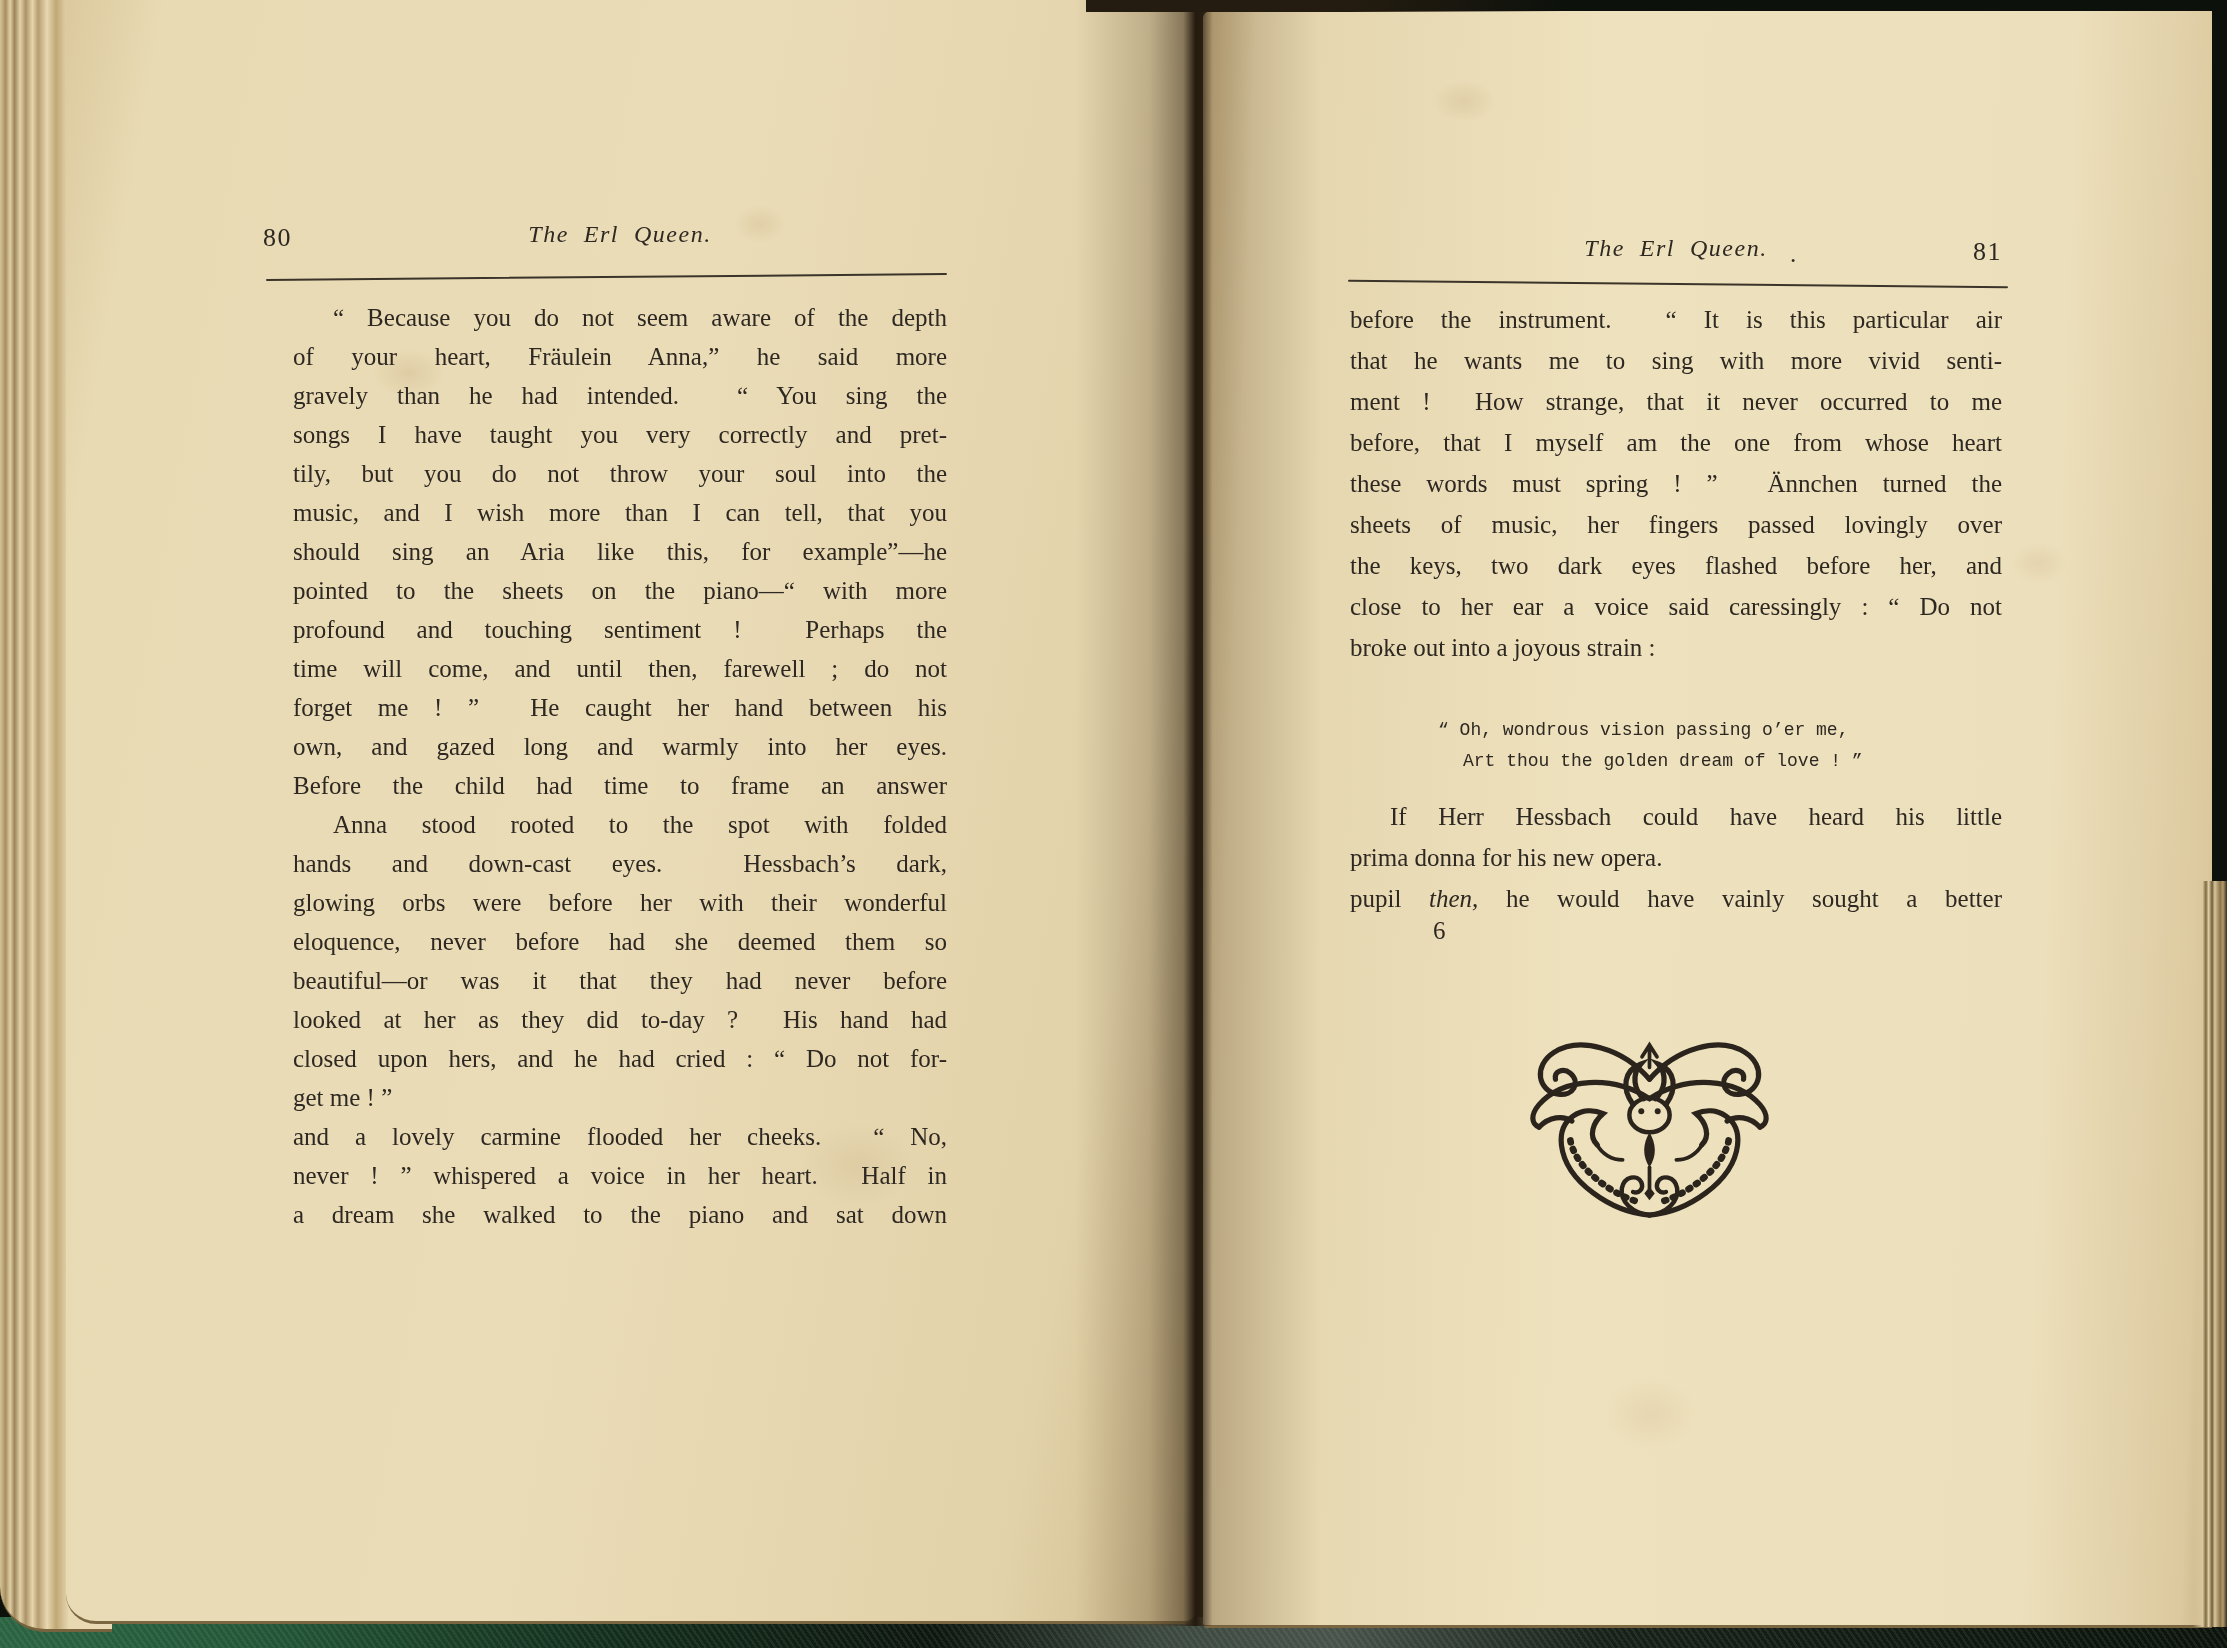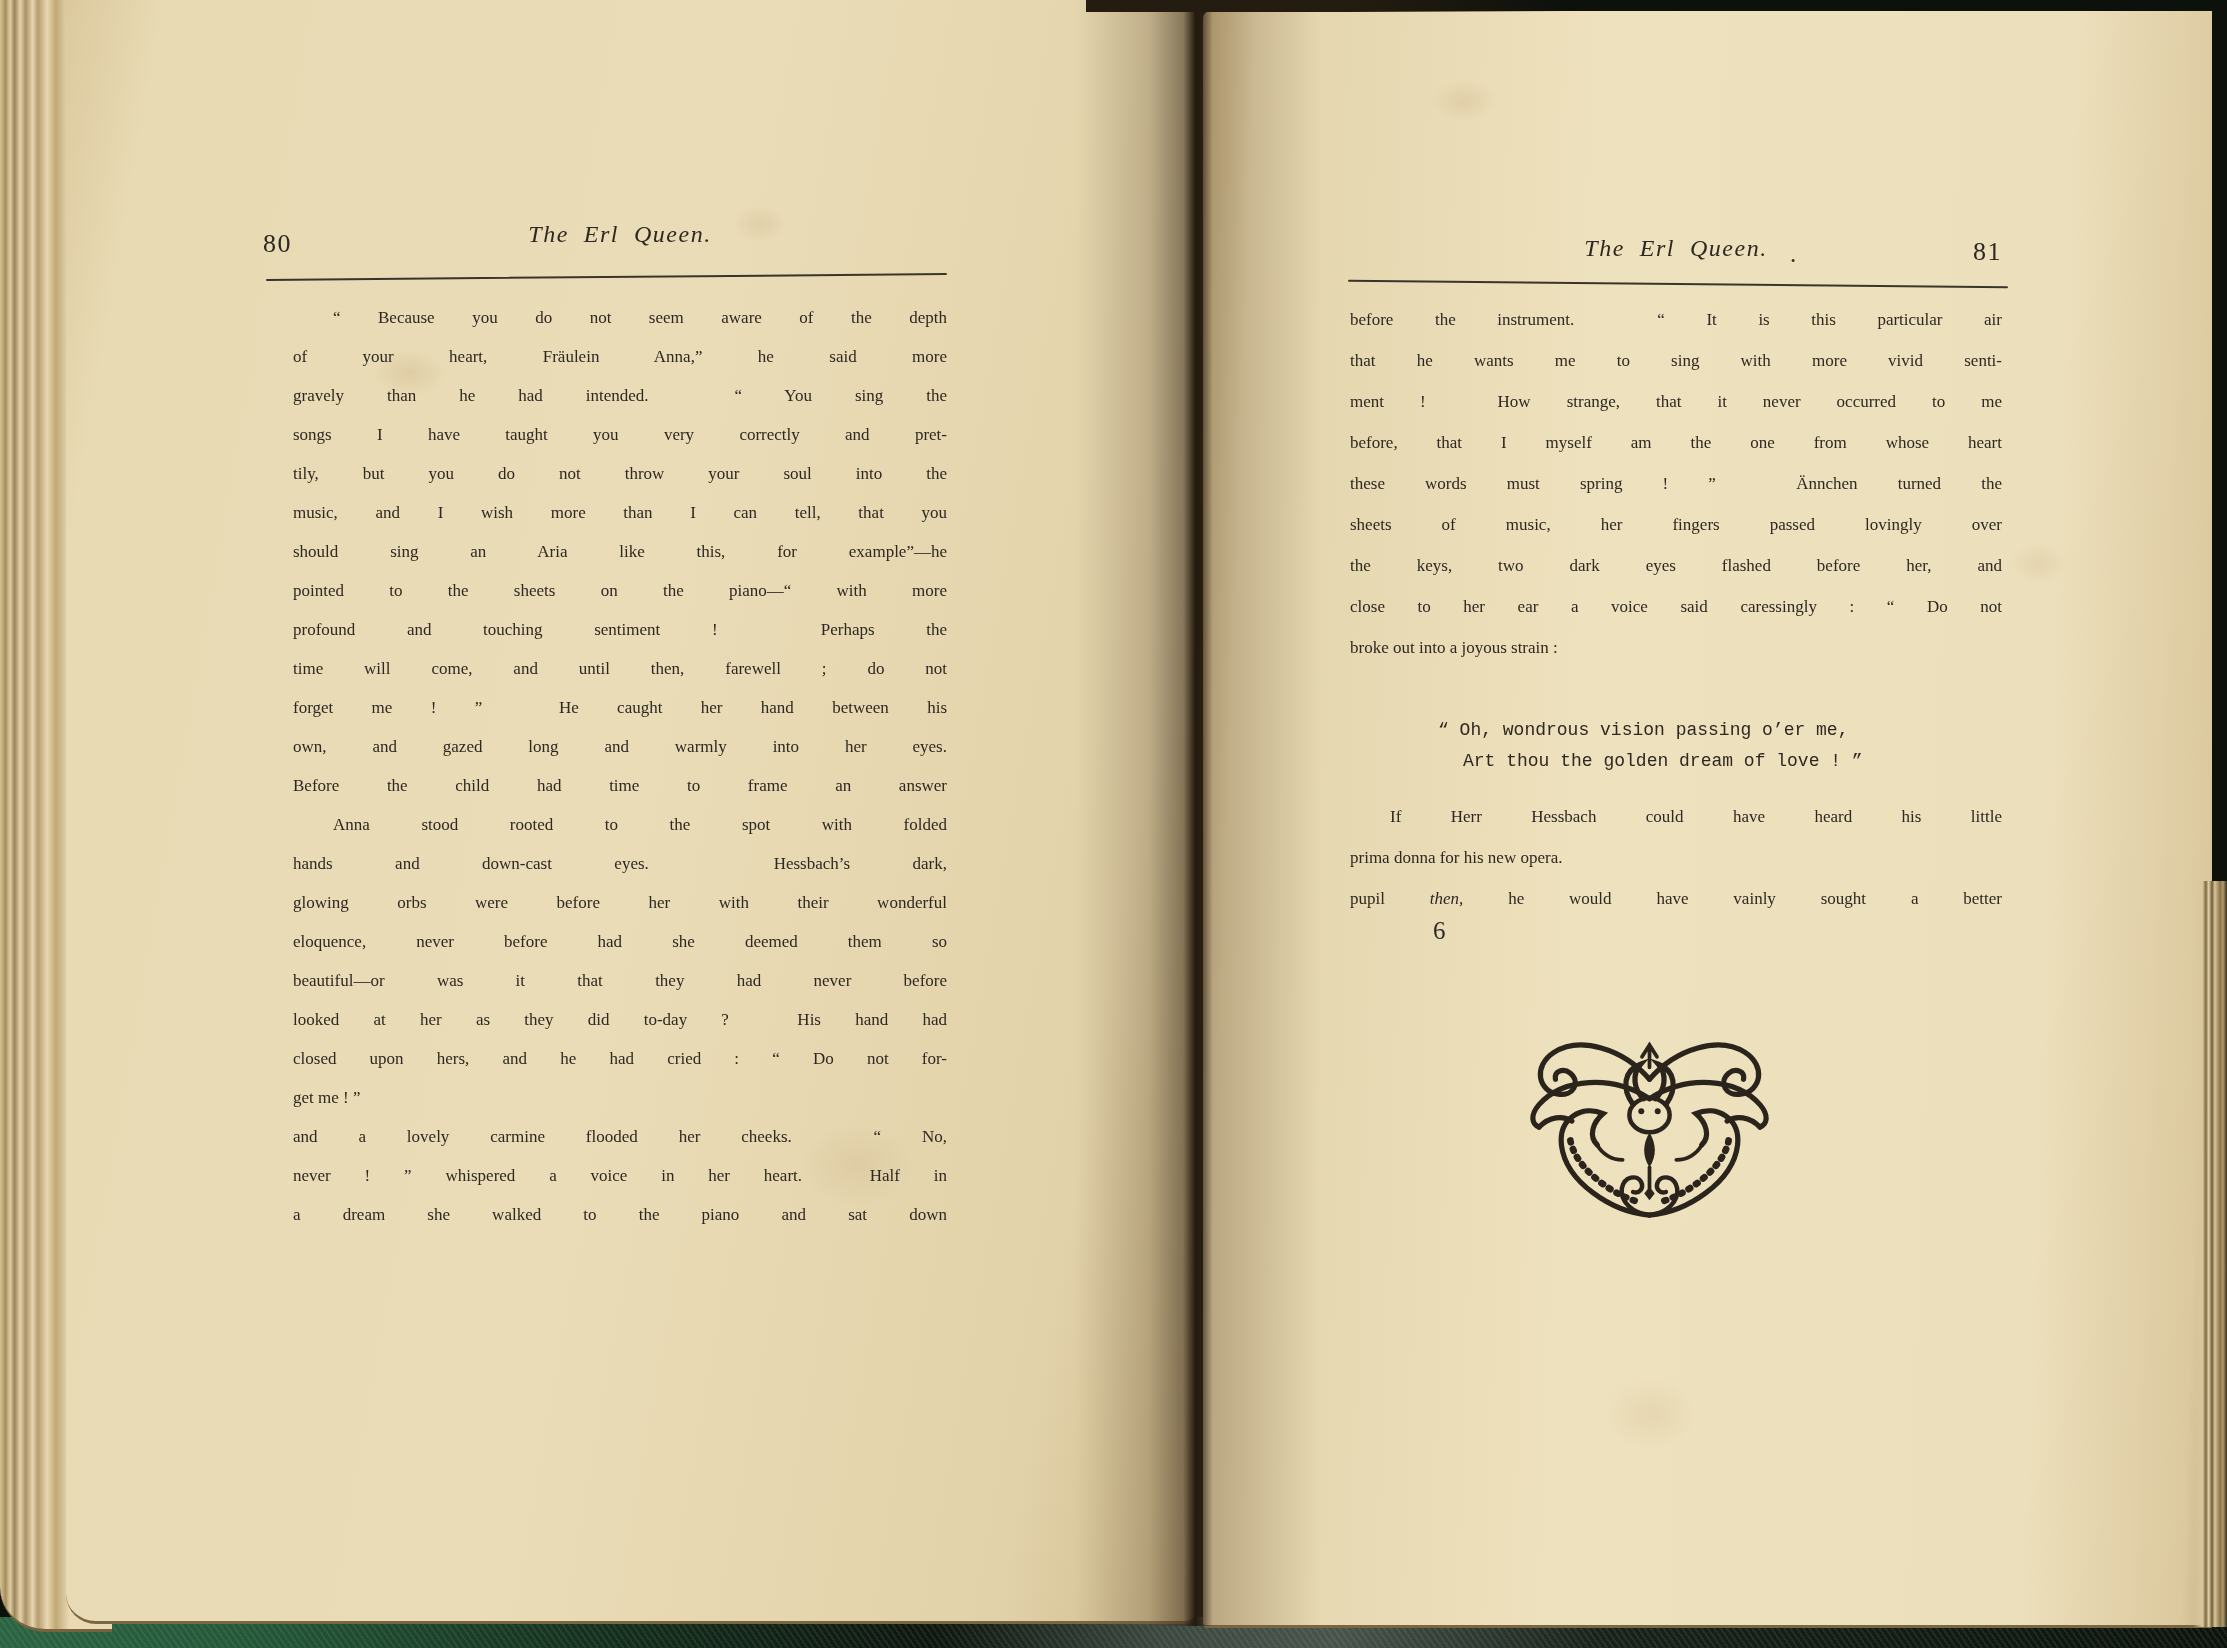--- a/index.html
+++ b/index.html
@@ -40,21 +40,21 @@
       #6f5c38 56%, #d8c59b 64%, #8a7448 80%, #b59c6e 88%, #3a2f1c 100%);}
 
   
   .folio{position:absolute;font-size:26px;letter-spacing:1.5px;}
   .running-title{position:absolute;font-style:italic;font-size:24px;letter-spacing:1.5px;
     word-spacing:7.5px;text-align:center;}
   .stray-dot{position:absolute;font-size:25px;}
   .rule{position:absolute;height:2.2px;background:#3b342a;border-radius:1.5px;}
 
   
-  .textblock{position:absolute;font-size:17px;}
+  .textblock{position:absolute;font-size:25px;}
   .line{white-space:pre-wrap;overflow:hidden;text-align:justify;text-align-last:justify;}
   .lh52 .line{height:39px;line-height:39px;}
   .lh55 .line{height:41px;line-height:41px;}
   .line.indent{text-indent:40px;}
   .line.end{text-align-last:left;}
   .verse{position:absolute;font-size:18px;font-family:Liberation Mono, monospace;}
   .verse .line{height:31px;line-height:31px;text-align:left;text-align-last:left;}
   .verse .v0{padding-left:88px;}
   .verse .v1{padding-left:113px;}
   .it{font-style:italic;}
@@ -68,21 +68,21 @@
 
   <div class="table-surface"></div>
   <div class="page-stack-left"></div>
 
   <div class="page-left"></div>
   <div class="page-right"></div>
   <div class="gutter-shadow"></div>
   <div class="top-shadow"></div>
   <div class="fore-edge-right"></div>
 
-  <div class="folio" style="left:263px;top:229px;">80</div>
+  <div class="folio" style="left:263px;top:223px;">80</div>
   <div class="running-title" style="left:293px;top:221px;width:654px;">The Erl Queen.</div>
   <div class="rule" style="left:266px;top:276px;width:681px;transform:rotate(-0.5deg);"></div>
 
   <div class="textblock lh52" id="left-lines" style="left:293px;top:298px;width:654px;">
       <div class="line indent">“ Because you do not seem aware of the depth</div>
       <div class="line">of your heart, Fräulein Anna,” he said more</div>
       <div class="line">gravely than he had intended.  “ You sing the</div>
       <div class="line">songs I have taught you very correctly and pret-</div>
       <div class="line">tily, but you do not throw your soul into the</div>
       <div class="line">music, and I wish more than I can tell, that you</div>

